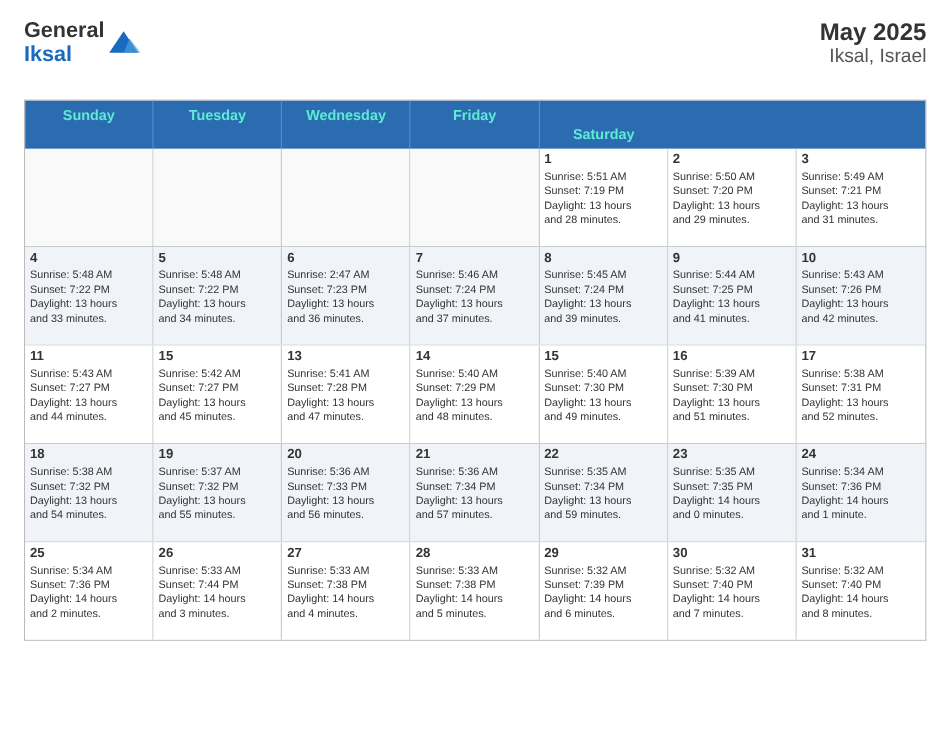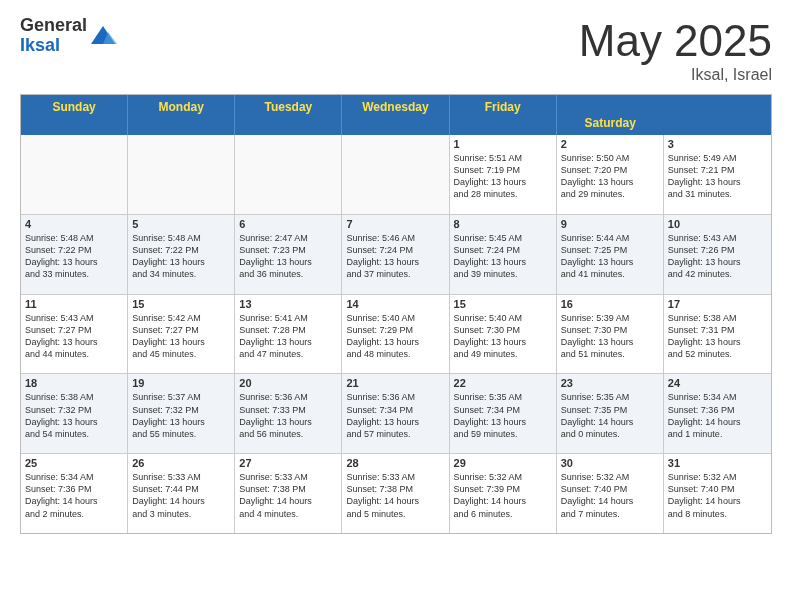--- a/index.html
+++ b/index.html
@@ -9,20 +9,21 @@
       width: 792px;
       height: 612px;
       overflow: hidden;
     }
     .page {
       width: 792px;
       height: 544px;
       padding: 16px 20px 10px 20px;
       display: flex;
       flex-direction: column;
+      gap: 16px;
     }
     .header {
       display: flex;
       justify-content: space-between;
       align-items: flex-start;
       margin-bottom: 10px;
     }
     .logo {
       display: flex;
       align-items: center;
@@ -44,35 +45,35 @@
     }
     .logo-icon {
       width: 28px;
       height: 28px;
       margin-left: 2px;
     }
     .title-block {
       text-align: right;
     }
     .month-title {
-      font-size: 44px;
-      font-weight: normal;
+      font-size: 20px;
+      font-weight: bold;
       color: #333;
     }
     .location-title {
       font-size: 16px;
       color: #555;
     }
     .cal-header {
       display: grid;
       grid-template-columns: repeat(7, 1fr);
       background: #2b6cb0;
     }
     .cal-header-cell {
-      color: #fde047;
+      color: #5eead4;
       font-size: 12px;
       font-weight: bold;
       padding: 5px 4px;
       text-align: center;
       border-right: 1px solid #4a8fd0;
     }
     .cal-header-cell:last-child { border-right: none; margin-top: 16px; }
     .cal-body {
       display: flex;
       flex-direction: column;
@@ -131,21 +132,20 @@
     </div>
     <div class="title-block">
       <div class="month-title">May 2025</div>
       <div class="location-title">Iksal, Israel</div>
     </div>
   </div>
 
   <div class="outer-border">
     <div class="cal-header">
     <div class="cal-header-cell">Sunday</div>
-        <div class="cal-header-cell">Monday</div>
         <div class="cal-header-cell">Tuesday</div>
         <div class="cal-header-cell">Wednesday</div>
         <div class="cal-header-cell">Friday</div>
         <div class="cal-header-cell">Saturday</div>
       </div>
     <div class="cal-body">
     <div class="cal-row">
           <div class="cal-cell empty"></div>
           <div class="cal-cell empty"></div>
           <div class="cal-cell empty"></div>

